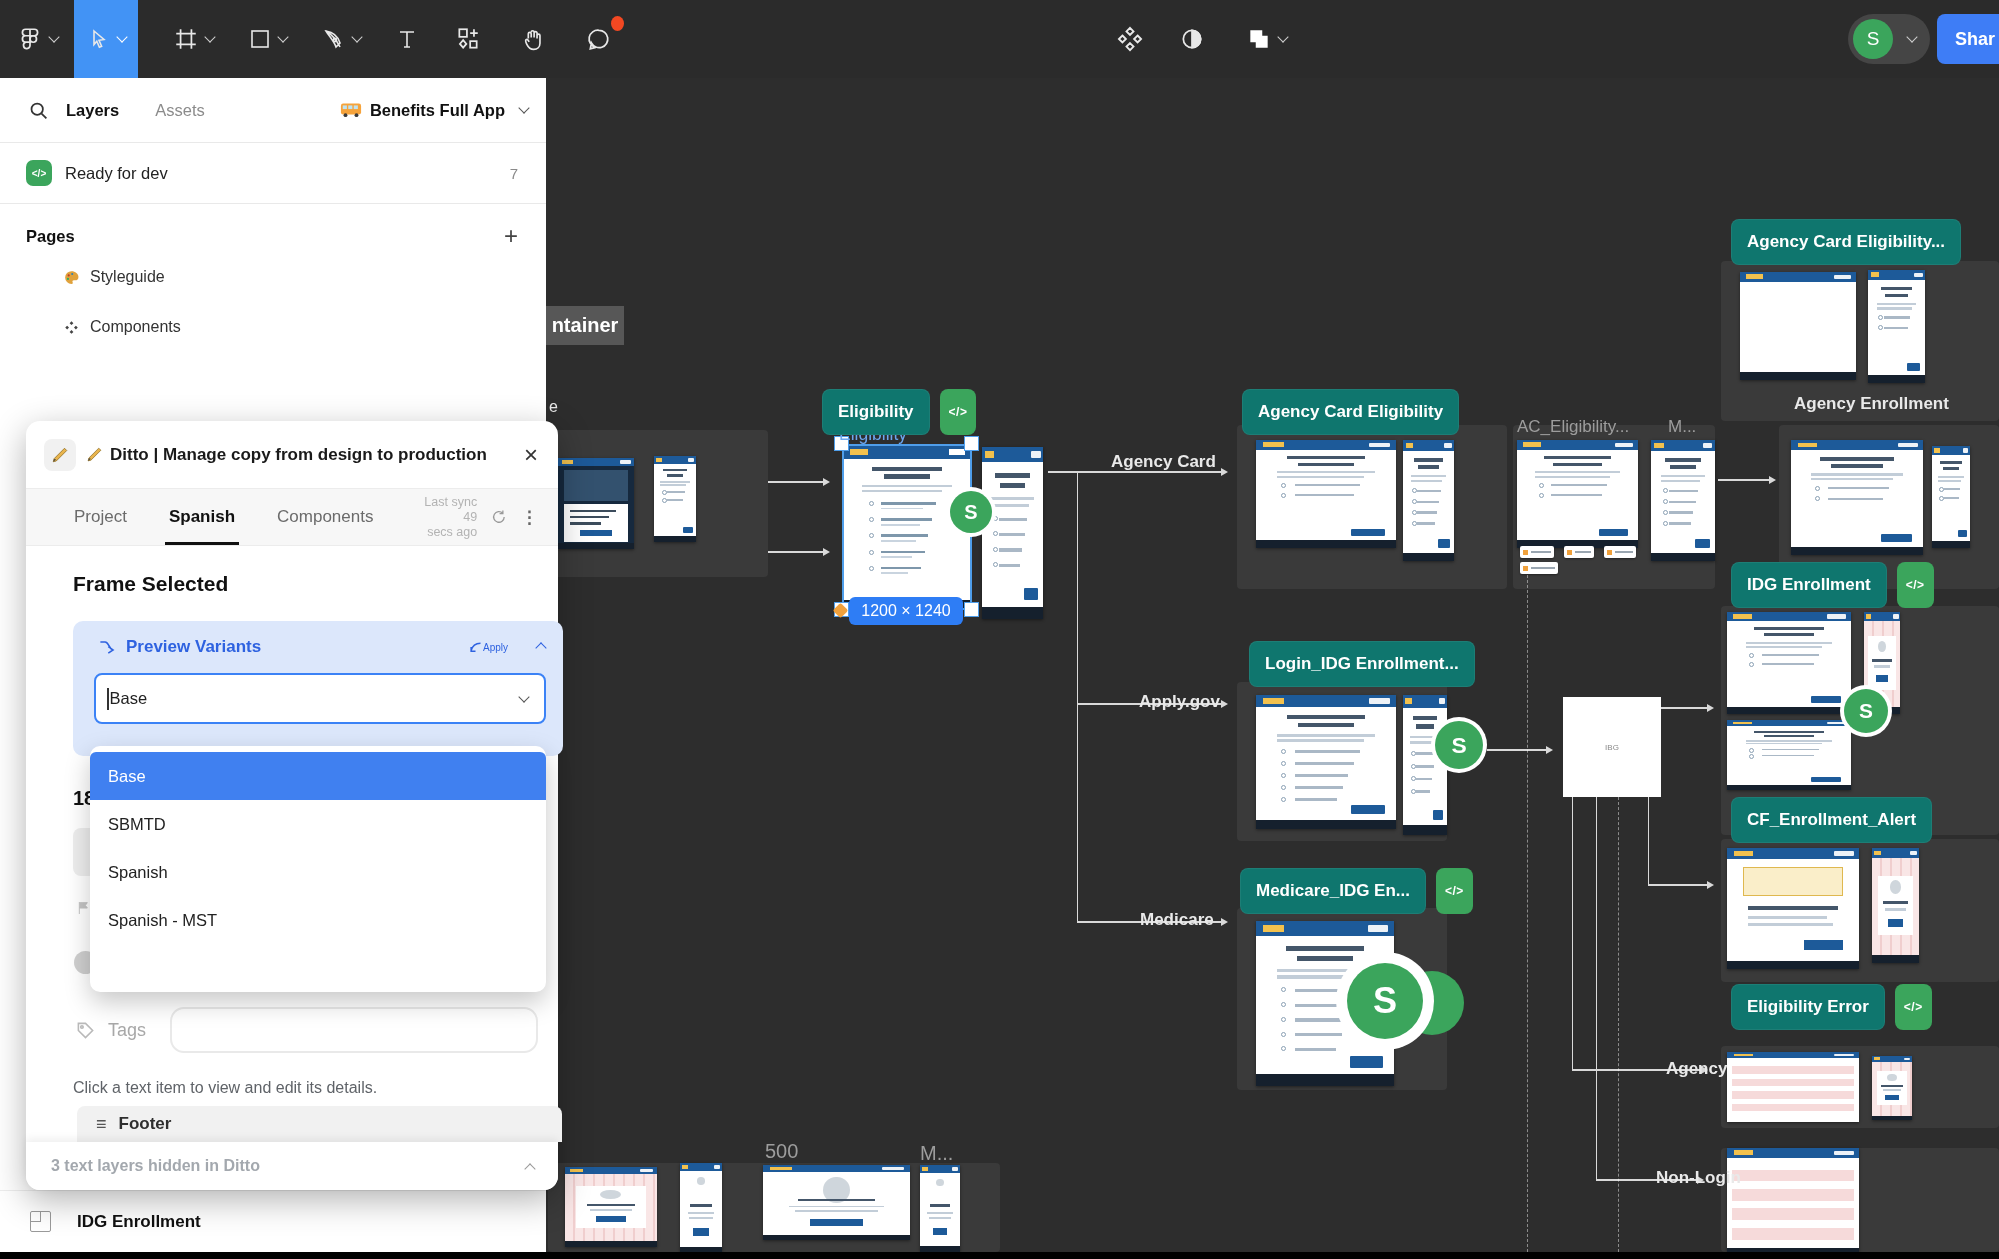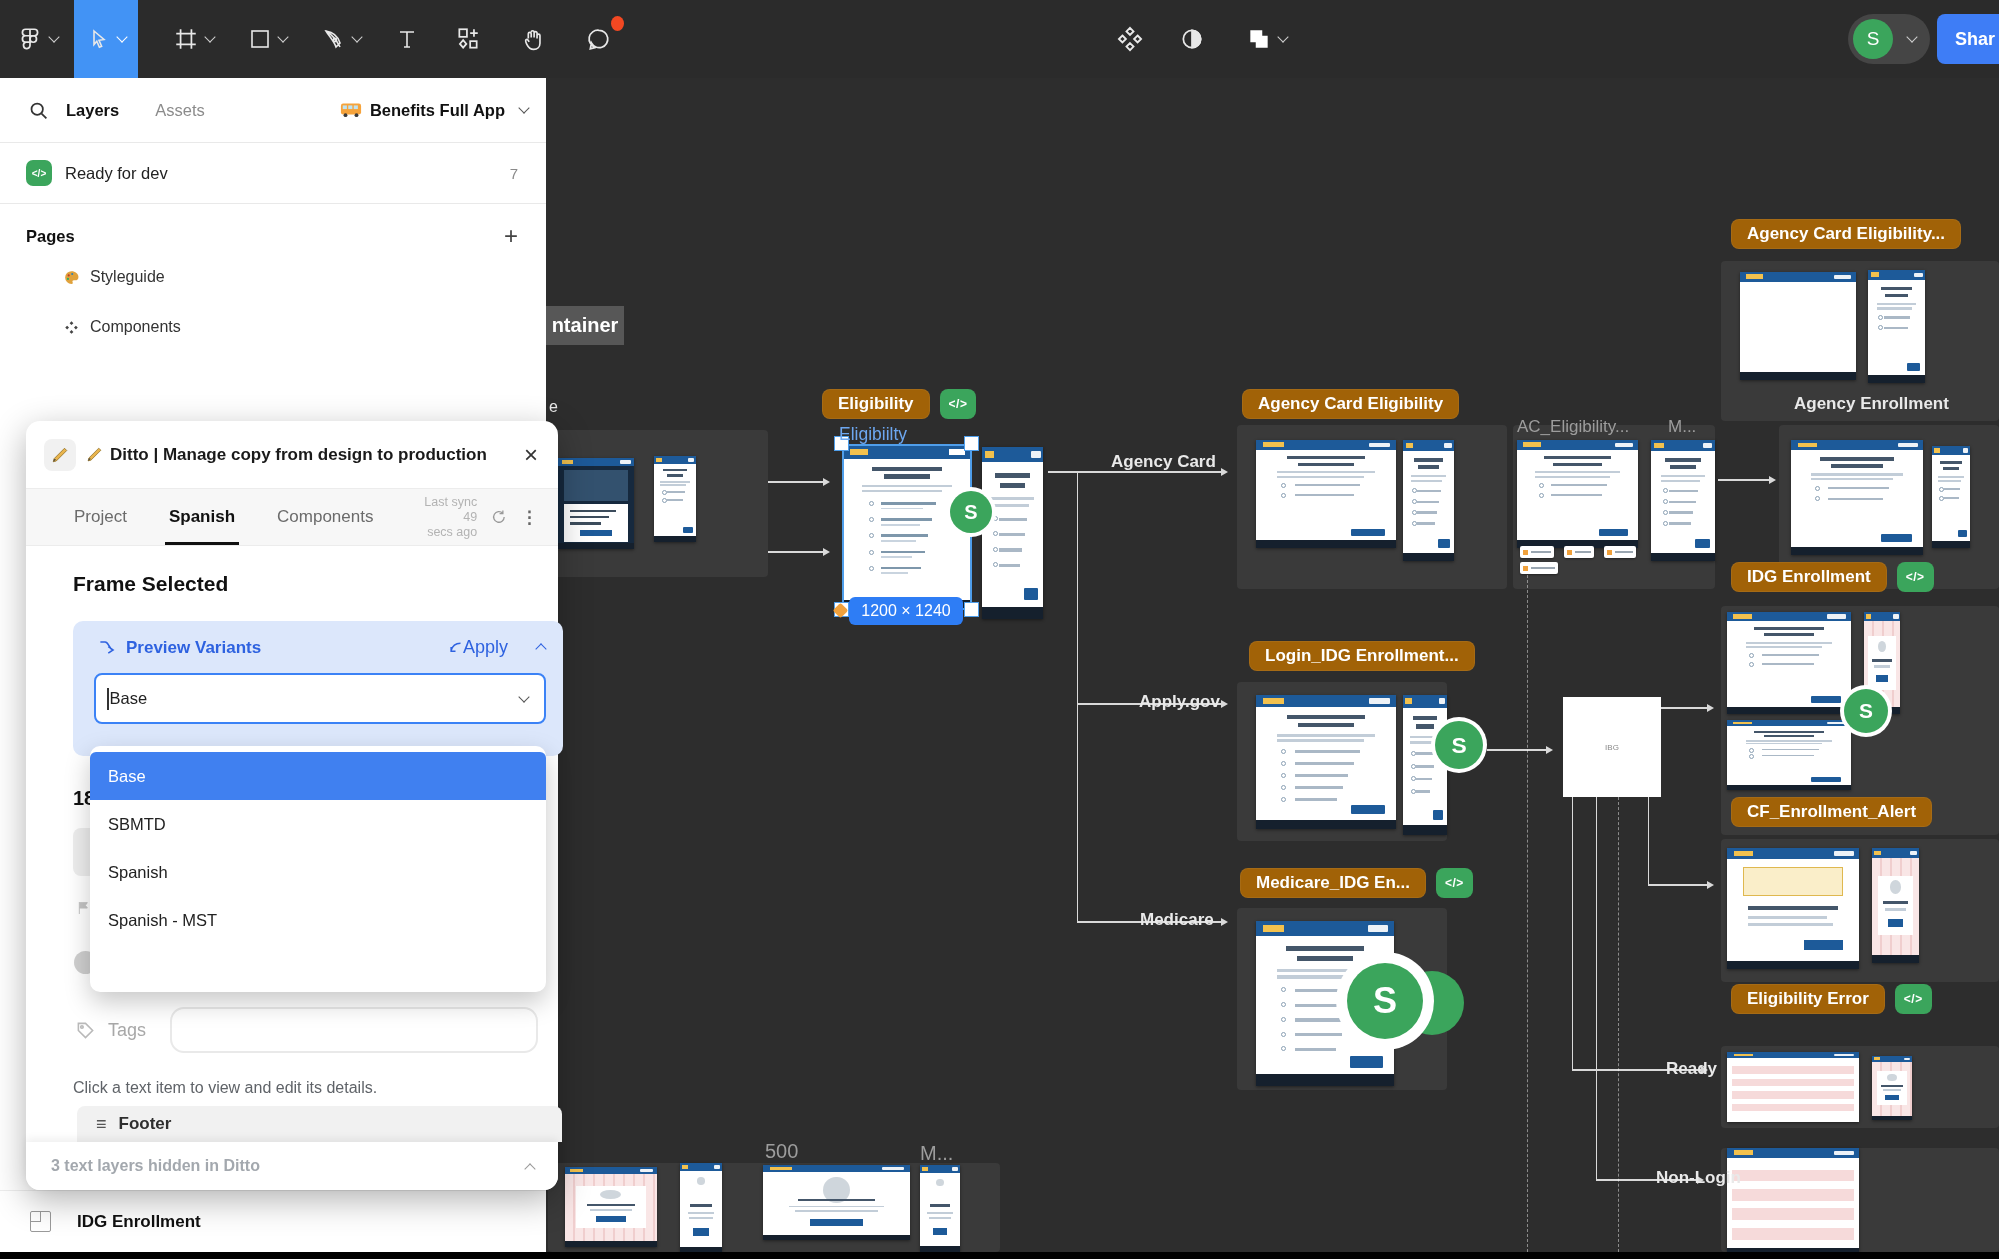--- a/index.html
+++ b/index.html
@@ -14,21 +14,21 @@
   .th-y{position:absolute;left:5%;top:2.2%;width:15%;height:4.2%;background:#f2c14e;}
   .th-wp{position:absolute;right:4%;top:2.4%;width:15%;height:4%;background:#fff;opacity:.92;border-radius:1px;}
   .th-f{position:absolute;left:0;bottom:0;right:0;height:7%;background:#15202d;}
   .dot{position:absolute;border:1px solid #8aa0b4;border-radius:50%;background:#fff;}
   .tbtn{position:absolute;background:#1d5a99;border-radius:1px;}
   .conn{position:absolute;background:#d9d9d9;}
   .connv{position:absolute;width:0;border-left:1.5px solid #d9d9d9;}
   .connv.dotted{border-left-style:dashed;border-left-color:rgba(255,255,255,.45);}
   .ahead{position:absolute;width:0;height:0;border-left:7px solid #d9d9d9;border-top:4.5px solid transparent;border-bottom:4.5px solid transparent;}
   .ctip{position:absolute;display:flex;gap:10px;align-items:stretch;}
-  .ctip .tlab{background:#a16207;border:1px solid rgba(255,255,255,.06);color:#fff;font-size:17px;font-weight:600;padding:4px 15px;border-radius:8px;white-space:nowrap;}
+  .ctip .tlab{background:#0f766e;border:1px solid rgba(255,255,255,.06);color:#fff;font-size:17px;font-weight:600;padding:12px 15px;border-radius:8px;white-space:nowrap;}
   .devbadge{background:#3ba55c;color:#fff;font-size:12px;font-weight:700;border-radius:8px;display:flex;align-items:center;justify-content:center;padding:0 9px;letter-spacing:.5px;}
   .lbl{position:absolute;white-space:nowrap;}
   .lbl.white{color:#e9e9e9;font-size:17px;font-weight:600;}
   .lbl.gray{color:#9d9d9d;font-size:17px;}
   .lbl.grayBig{color:#9d9d9d;font-size:20px;}
   .lbl.blue{color:#6da7f0;font-size:17.5px;}
   .lbl.frag{color:#e9e9e9;font-size:16px;}
   .selframe{position:absolute;border:2.5px solid #4f9eea;background:#fff;}
   .handle{position:absolute;width:15px;height:15px;background:#fff;border:1.5px solid #4f9eea;}
   .avatar{position:absolute;border-radius:50%;background:#3ba55c;color:#fff;display:flex;align-items:center;justify-content:center;font-weight:600;}
@@ -83,21 +83,21 @@
   .mtab{font-size:17px;color:#6b6b6b;margin-right:42px;height:100%;display:flex;align-items:center;position:relative;}
   .mtab.on{color:#111;font-weight:700;}
   .mtab.on:after{content:"";position:absolute;left:-4px;right:-4px;bottom:0;height:3px;background:#111;}
   #synctxt{margin-left:auto;text-align:right;color:#b3b3b3;font-size:12.5px;line-height:15px;}
   #syncref{margin:0 14px 0 14px;color:#999;}
   #synckebab{color:#666;font-size:17px;font-weight:700;letter-spacing:0;}
   #msection{font-size:21px;font-weight:700;color:#111;margin:26px 0 14px 47px;}
   #pvpanel{position:absolute;left:47px;top:200px;width:490px;height:135px;background:#dce7fb;border-radius:10px;}
   #pvhead{display:flex;align-items:center;padding:16px 18px 0 25px;color:#2e62e0;}
   #pvhead .t{font-weight:700;font-size:17px;margin-left:9px;}
-  #pvapply{margin-left:auto;font-size:18px;display:flex;align-items:center;}
+  #pvapply{margin-left:auto;font-size:10px;display:flex;align-items:center;}
   #pvchev{margin-left:22px;}
   #pvchev .chev{border-color:#2e62e0;}
   #varinput{position:absolute;left:68px;top:252px;width:452px;height:51px;background:#fff;border:2px solid #3b82f6;border-radius:8px;display:flex;align-items:center;padding:0 16px 0 11px;font-size:16.5px;color:#222;}
   #varinput .caret{width:1.5px;height:22px;background:#333;margin-right:1px;}
   #varinput .chev{margin-left:auto;border-color:#555;}
   #dropdown{position:absolute;left:64px;top:325px;width:456px;height:246px;background:#fff;border-radius:10px;box-shadow:0 10px 26px rgba(0,0,0,.22);padding-top:6px;z-index:5;}
   .opt{height:48px;display:flex;align-items:center;padding-left:18px;font-size:16.5px;color:#222;}
   .opt.on{background:#4080f0;color:#fff;border-radius:6px 6px 0 0;}
   #frag18{position:absolute;left:47px;top:366px;font-size:20px;font-weight:700;color:#111;}
   .fragbox{position:absolute;left:47px;background:#ededed;border-radius:8px 0 0 8px;}
@@ -606,21 +606,21 @@
         <div class="tlab">CF_Enrollment_Alert</div>
       </div>
       <div class="ctip" style="left: 1731px; top: 984px;">
         <div class="tlab">Eligibility Error</div>
         <div class="devbadge">&lt;/&gt;</div>
       </div>
       <div class="lbl white" style="left: 1111px; top: 452px;">Agency Card</div>
       <div class="lbl white" style="left: 1139px; top: 692px;">Apply.gov</div>
       <div class="lbl white" style="left: 1140px; top: 910px;">Medicare</div>
       <div class="lbl white" style="left: 1794px; top: 394px;">Agency Enrollment</div>
-      <div class="lbl white" style="left: 1666px; top: 1059px;">Ready</div>
+      <div class="lbl white" style="left: 1666px; top: 1059px;">Agency</div>
       <div class="lbl white" style="left: 1656px; top: 1168px;">Non-Login</div>
       <div class="lbl gray" style="left: 1517px; top: 417px;">AC_Eligibility...</div>
       <div class="lbl gray" style="left: 1668px; top: 417px;">M...</div>
       <div class="lbl grayBig" style="left: 765px; top: 1140px;">500</div>
       <div class="lbl grayBig" style="left: 920px; top: 1142px;">M...</div>
       <div class="contlabel" style="left: 546px; top: 306px; width: 78px; height: 39px;">ntainer</div>
       <div class="lbl frag" style="left: 549px; top: 398px;">e</div>
       <div class="odiamond" style="left: 835px; top: 605px;"></div>
       <div class="sizebadge" style="left: 849px; top: 597px; width: 114px; height: 28px;">1200 × 1240</div>
     </div>

